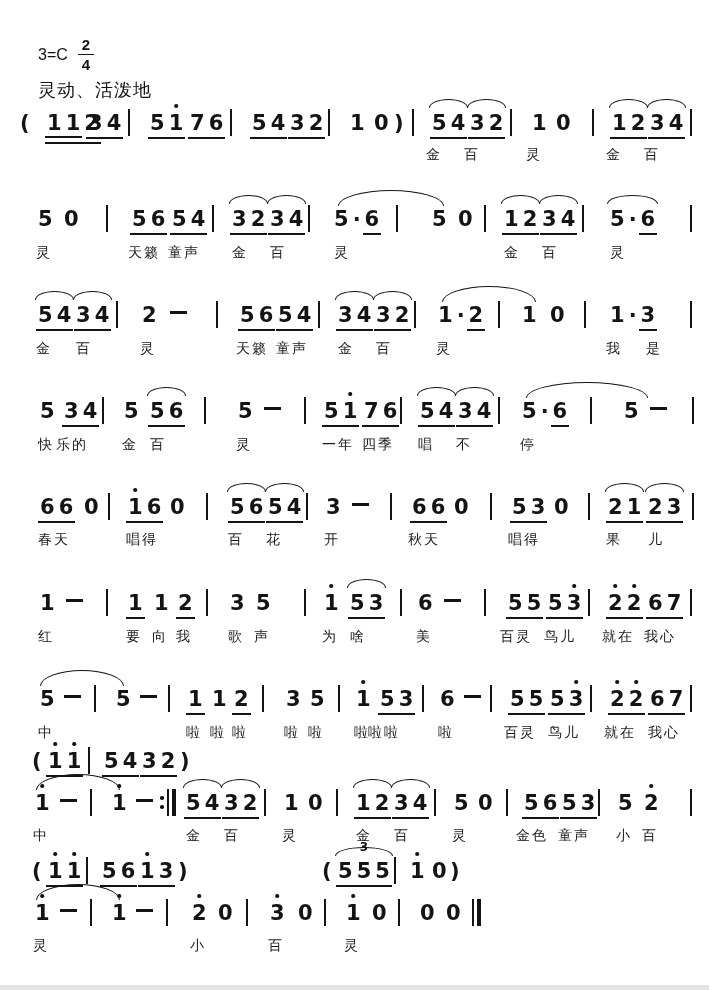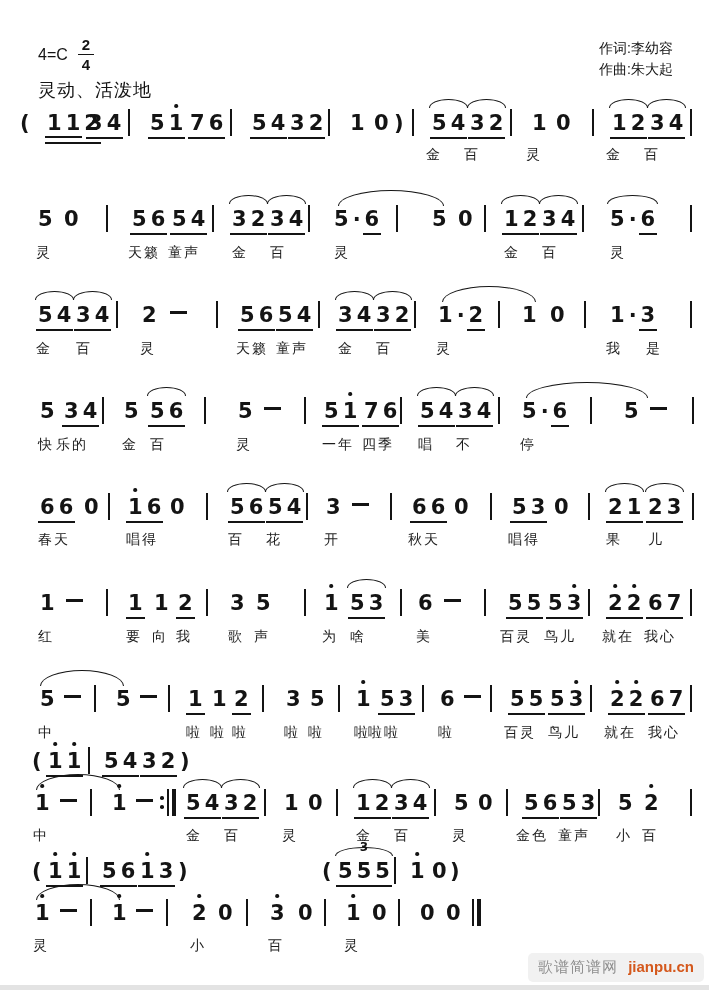--- a/index.html
+++ b/index.html
@@ -47,31 +47,27 @@
   .fgray{color:var(--fgray);letter-spacing:1px;}
   .forange{color:var(--forange);font-weight:bold;margin-left:6px;text-decoration:none;cursor:pointer;}
   .bottombar{position:absolute;left:0;right:0;bottom:0;height:5px;background:#e3e3e3;}
 </style>
 </head>
 <body>
 
 <div class="page">
 
   <div class="keysig">
-    <span>4=C</span>
+    <span>3=C</span>
     <span class="frac">
       <b class="num">2</b>
       <b class="den">4</b>
     </span>
   </div>
 
-  <div class="credits">
-    <div>作词:李幼容</div>
-    <div>作曲:朱大起</div>
-  </div>
 
   <div class="tempo">灵动、活泼地</div>
 
   <div class="sheet">
       <div class="tok" style="left: 18px; top: 110px;"><span class="ch">(</span></div>
       <div class="tok" style="left: 45px; top: 110px;"><span class="ul pad"><span class="ul"><span class="ch">1</span><span class="ch">1</span></span><span class="ch">2</span></span></div>
       <div class="tok" style="left: 86px; top: 110px;"><span class="ul"><span class="ch">3</span><span class="ch">4</span></span></div>
       <div class="barline" style="left: 128px; top: 109px;">
         <i class="thin"></i>
       </div>
@@ -503,18 +499,14 @@
         <i class="thin"></i>
         <i class="thick"></i>
       </div>
       <div class="slur" style="left: 36px; top: 884px; width: 82px;"></div>
       <div class="lyr" style="left: 33px; top: 937px;">灵</div>
       <div class="lyr" style="left: 190px; top: 937px;">小</div>
       <div class="lyr" style="left: 268px; top: 937px;">百</div>
       <div class="lyr" style="left: 344px; top: 937px;">灵</div>
     </div>
 
-  <div class="footer">
-    <span class="fgray">歌谱简谱网</span>
-    <a class="forange">jianpu.cn</a>
-  </div>
   <div class="bottombar"></div>
 </div>
 
 </body></html>

